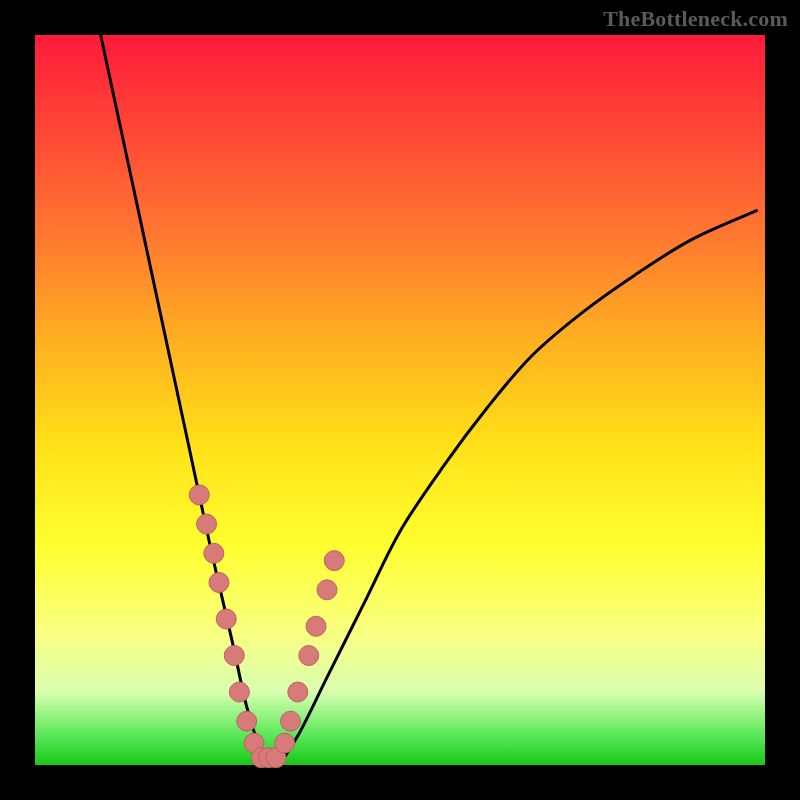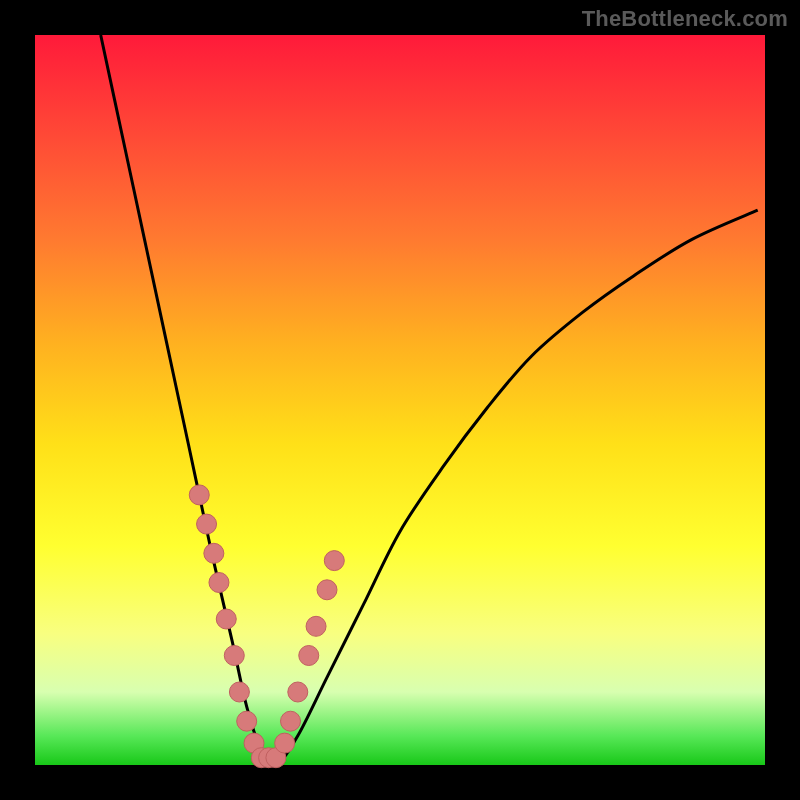--- a/index.html
+++ b/index.html
@@ -25,21 +25,21 @@
       #ffff30 70%,
       #f8ff80 82%,
       #d8ffb0 90%,
       #58e858 96%,
       #18c818 100%);
   }
   .attribution {
     position: absolute;
     top: 6px;
     right: 12px;
-    font-family: Liberation Sans, sans-serif;
+    font-family: Liberation Serif, serif;
     font-size: 22px;
     font-weight: 600;
     color: #5a5a5a;
     letter-spacing: 0.2px;
   }
   svg.curve {
     position: absolute;
     left: 0; top: 0;
     width: 730px; height: 730px;
     overflow: visible;

